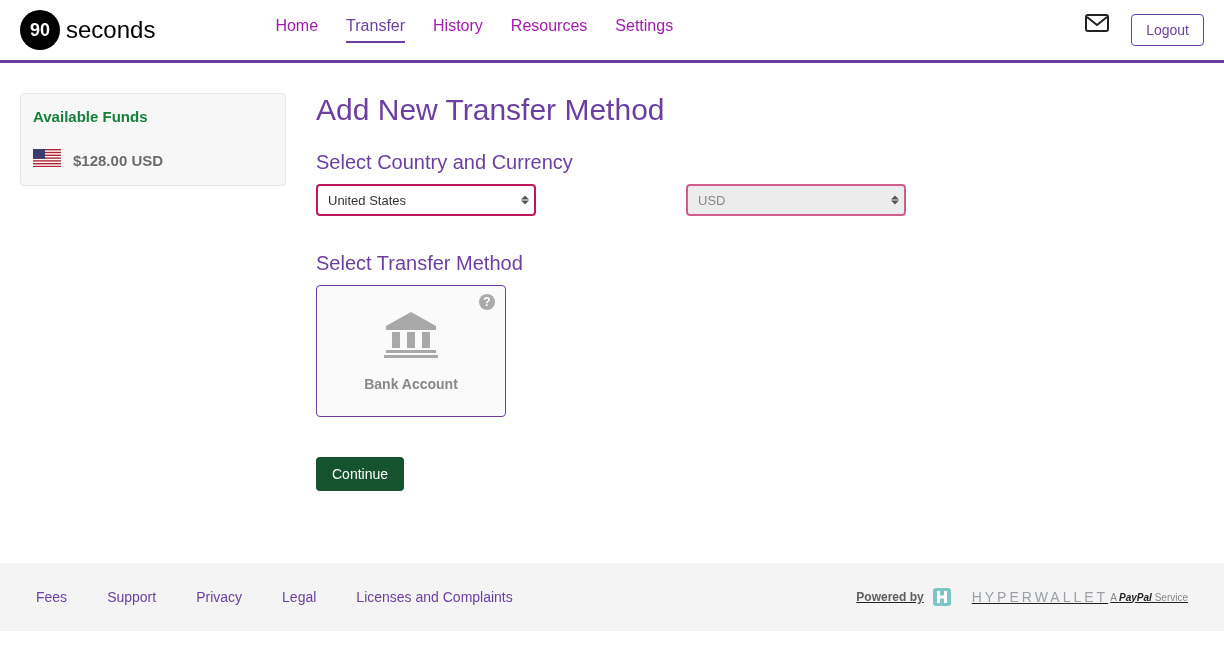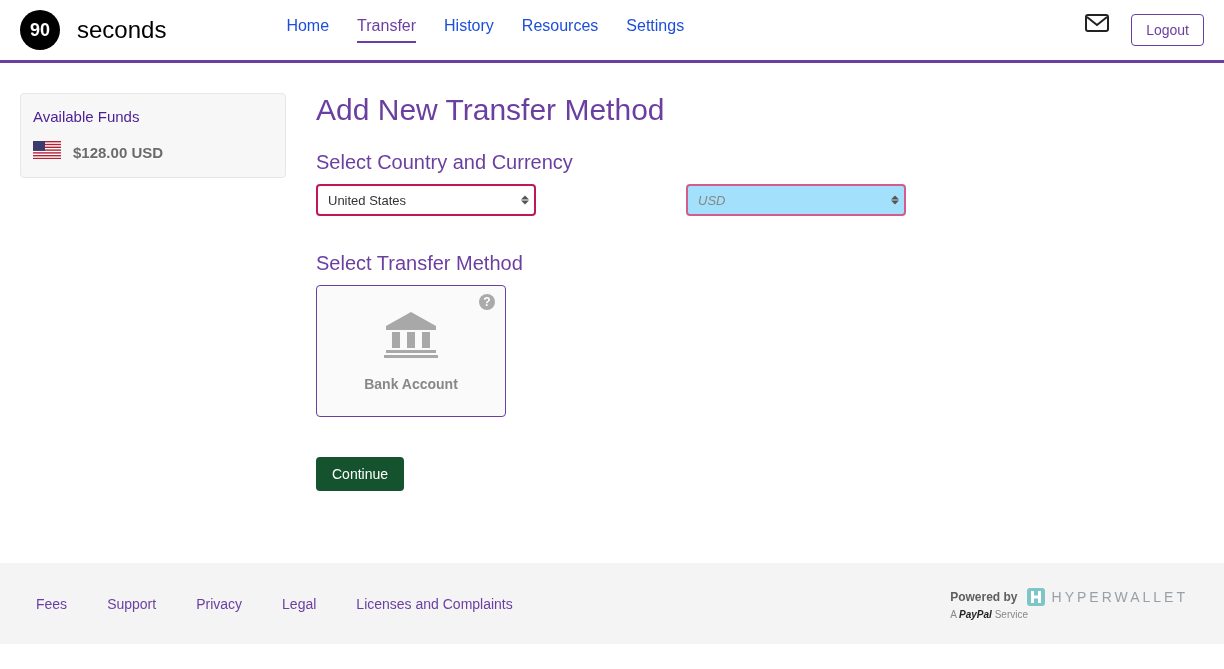--- a/index.html
+++ b/index.html
@@ -4,61 +4,61 @@
   <style>
     * { box-sizing: border-box; margin: 0; padding: 0; }
     body { font-family: -apple-system, BlinkMacSystemFont, "Segoe UI", Helvetica, Arial, sans-serif; color: #222; width: 1224px; }
     .header {
       display: flex;
       align-items: center;
       padding: 10px 20px;
       border-bottom: 3px solid #6b3fa0;
       position: relative;
     }
-    .logo { display: flex; align-items: center; gap: 17px; margin-right: 120px; }
+    .logo { display: flex; align-items: center; gap: 6px; margin-right: 120px; }
     .logo-circle {
       width: 40px; height: 40px; border-radius: 50%;
       background: #000; color: #fff; display: flex; align-items: center; justify-content: center;
       font-weight: 700; font-size: 18px;
     }
     .logo-text { font-size: 24px; font-weight: 500; color: #000; }
     .nav { display: flex; gap: 28px; }
-    .nav-item { font-size: 16px; color: #1d4ed8; text-decoration: none; padding-bottom: 6px; cursor: pointer; }
+    .nav-item { font-size: 16px; color: #a21caf; text-decoration: none; padding-bottom: 6px; cursor: pointer; }
     .nav-item.active { color: #6b3fa0; border-bottom: 2px solid #6b3fa0; }
     .header-right { position: absolute; right: 20px; top: 50%; transform: translateY(-50%); display: flex; gap: 22px; }
     .mail-icon { width: 24px; height: 18px; display: inline-block; }
     .logout-btn {
       border: 1px solid #6b3fa0; color: #6b3fa0; background: #fff;
       padding: 7px 14px; border-radius: 4px; font-size: 14px; cursor: pointer;
     }
     .page { display: flex; padding: 30px 20px 60px 20px; gap: 30px; min-height: 500px; }
     .sidebar { width: 266px; flex-shrink: 0; }
     .funds-card {
       background: #f7f7f7; border: 1px solid #e7e7e7; border-radius: 4px;
       padding: 14px 12px;
     }
-    .funds-title { color: #4c1d95; font-weight: 400; font-size: 15px; margin-bottom: 16px; }
+    .funds-title { color: #15803d; font-weight: 700; font-size: 15px; margin-bottom: 24px; }
     .funds-row { display: flex; align-items: center; gap: 12px; }
     .flag {
       width: 28px; height: 18px;
     }
     .funds-amount { font-weight: 700; color: #6b6b6b; font-size: 15px; text-shadow: 0 1px 0 #fff; }
     .main { flex: 1; }
     .page-title { color: #6b3fa0; font-size: 30px; font-weight: 400; margin-bottom: 24px; }
     .section-title { color: #6b3fa0; font-size: 20px; font-weight: 400; margin-bottom: 10px; }
     .row-selects { display: flex; gap: 150px; margin-bottom: 36px; }
     .select-wrap {
       position: relative; width: 220px;
     }
     .select {
       width: 100%; height: 32px; background: #fff; border: 2px solid #be185d;
       border-radius: 4px; padding: 0 24px 0 10px; font-size: 13px; appearance: none;
       color: #333;
     }
-    .select.disabled { background: #7dd3fc; color: #555; font-style: italic; }
+    .select.disabled { background: #e5e5e5; color: #555; }
     .select-caret {
       position: absolute; right: 4px; top: 50%; transform: translateY(-50%);
       pointer-events: none;
       width: 14px; display: flex; flex-direction: column; align-items: center; gap: 1px;
     }
     .select-caret::before {
       content: ''; border-left: 4px solid transparent; border-right: 4px solid transparent;
       border-bottom: 4px solid #555;
     }
     .select-caret::after {
@@ -82,24 +82,24 @@
     .continue-btn {
       background: #14532d; color: #fff; border: none; border-radius: 4px;
       padding: 9px 16px; font-size: 14px; cursor: pointer;
     }
     .footer {
       background: #f4f4f4; padding: 24px 36px; display: flex; align-items: center;
       justify-content: space-between;
     }
     .footer-links { display: flex; gap: 40px; }
     .footer-link { color: #6b3fa0; font-size: 14px; text-decoration: none; cursor: pointer; }
-    .powered { display: flex; flex-direction: column; align-items: flex-start; gap: 2px; }
+    .powered { display: flex; flex-direction: row; align-items: center; gap: 2px; text-decoration: underline; }
     .powered-row { display: flex; align-items: center; gap: 8px; }
     .powered-text { color: #5e5e5e; font-size: 12px; font-weight: 700; }
-    .hw-logo { display: flex; align-items: center; gap: 6px; color: #9aa0a6; font-size: 14px; letter-spacing: 3px; font-weight: 400; }
+    .hw-logo { display: flex; align-items: center; gap: 20px; color: #9aa0a6; font-size: 14px; letter-spacing: 3px; font-weight: 400; }
     .hw-mark { width: 20px; height: 20px; }
     .paypal-line { font-size: 10px; color: #888; }
     .paypal-line b { color: #222; font-style: italic; margin-top: 20px;}
   </style>
 </head>
 <body>
 
 <div class="header">
   <div class="logo">
     <div class="logo-circle">90</div>

